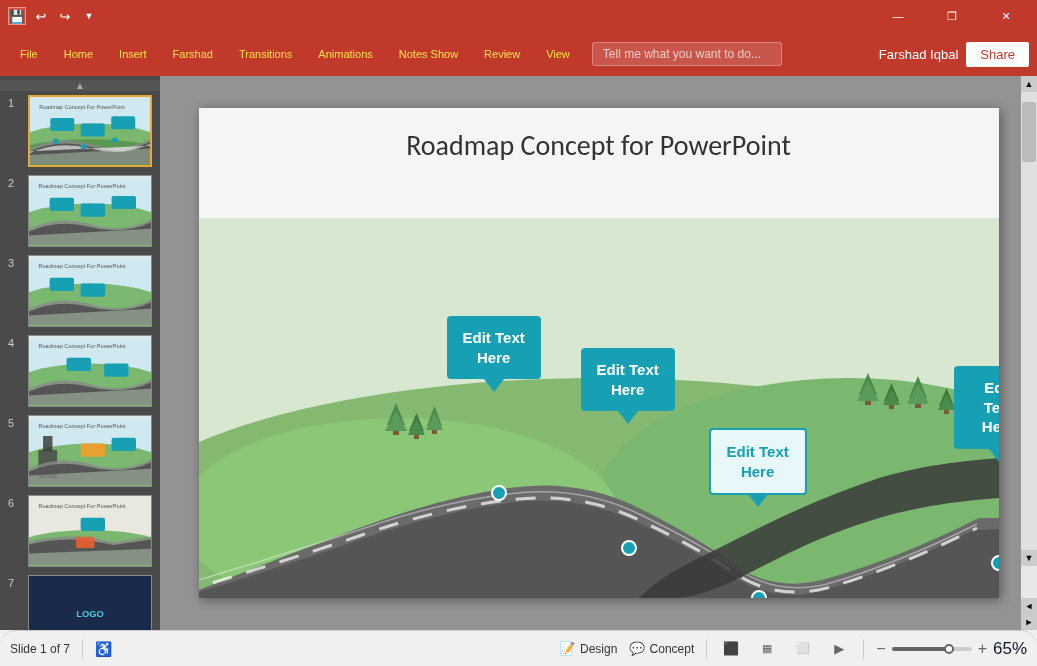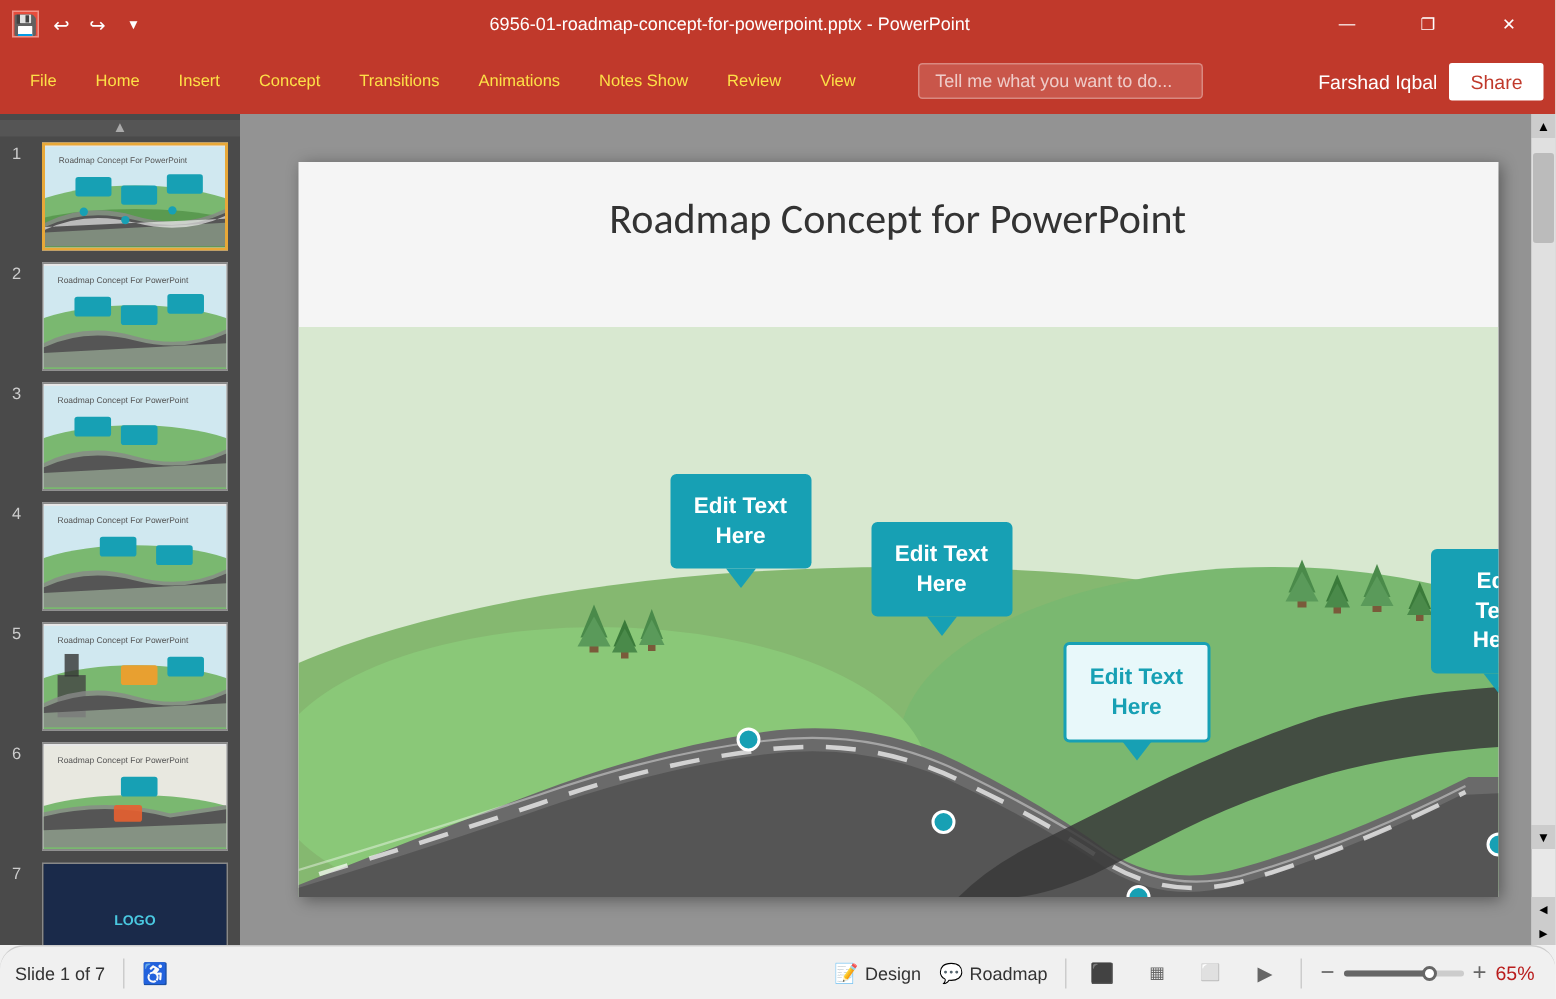--- a/index.html
+++ b/index.html
@@ -181,41 +181,38 @@
       <span style="font-size:13px; color:white;">💾</span>
     </div>
     <div class="title-icon" style="background:none; border:none;">
       <span style="font-size:13px; color:white;">↩</span>
     </div>
     <div class="title-icon" style="background:none; border:none;">
       <span style="font-size:13px; color:white;">↪</span>
     </div>
     <div class="title-icon" style="background:none; border:none; font-size:9px;">▼</div>
   </div>
-  <div id="titlebar-center">
-    <span>6956-01-roadmap-concept-for-powerpoint.pptx - PowerPoint</span>
-  </div>
   <div id="titlebar-right">
     <div class="win-btn">—</div>
     <div class="win-btn">❐</div>
     <div class="win-btn close">✕</div>
   </div>
 </div>
 
 <div id="menubar">
   <div class="menu-item">File</div>
   <div class="menu-item">Home</div>
   <div class="menu-item">Insert</div>
-  <div class="menu-item">Concept</div>
+  <div class="menu-item">Farshad</div>
   <div class="menu-item">Transitions</div>
   <div class="menu-item">Animations</div>
   <div class="menu-item">Notes Show</div>
   <div class="menu-item">Review</div>
   <div class="menu-item">View</div>
-  <input class="menu-item" id="search-box" type="text" placeholder="Tell me what you want to do..." style="outline: none; background: rgba(255, 255, 255, 0.15); border: 1px solid rgba(255, 255, 255, 0.3); border-radius: 3px; padding: 4px 10px; color: white; font-size: 12px; width: 190px; margin-left: 28px;">
+  <input class="menu-item" id="search-box" type="text" placeholder="Tell me what you want to do..." style="outline: none; background: rgba(255, 255, 255, 0.15); border: 1px solid rgba(255, 255, 255, 0.3); border-radius: 3px; padding: 4px 10px; color: white; font-size: 12px; width: 190px; margin-left: 8px;">
   <div id="user-area">
     <span>Farshad Iqbal</span>
     <button class="share-btn">Share</button>
   </div>
 </div>
 
 <div id="main">
 
   <div id="sidebar">
     <div class="sidebar-arrow">▲</div>
@@ -454,35 +451,35 @@
 
   <span style="font-size:14px; color:#666; cursor:pointer;">♿</span>
 
   <div style="margin-left: auto; display:flex; align-items:center; gap:12px;">
     <button style="background:none; border:none; cursor:pointer; display:flex; align-items:center; gap:4px; font-size:12px; color:#333;">
       <span style="font-size:13px;">📝</span>
       <span>Design</span>
     </button>
     <button style="background:none; border:none; cursor:pointer; display:flex; align-items:center; gap:4px; font-size:12px; color:#333;">
       <span style="font-size:13px;">💬</span>
-      <span>Roadmap</span>
+      <span>Concept</span>
     </button>
 
     <div class="status-divider"></div>
 
     <button class="view-btn" style="font-size:13px;">⬛</button>
     <button class="view-btn" style="font-size:11px;">▦</button>
     <button class="view-btn" style="font-size:11px;">⬜</button>
     <button class="view-btn" style="font-size:13px;">▶</button>
 
     <div class="status-divider"></div>
 
     <div id="zoom-area" style="display:flex; align-items:center; gap:6px;">
       <button style="background:none; border:none; cursor:pointer; font-size:16px; color:#666;">−</button>
       <div class="zoom-slider-track" style="position:relative;">
         <div class="zoom-slider-fill"></div>
         <div class="zoom-slider-thumb"></div>
       </div>
       <button style="background:none; border:none; cursor:pointer; font-size:16px; color:#666;">+</button>
-      <span style="font-size:13px; color:#b91c1c; min-width:30px; cursor:pointer;">65%</span>
+      <span style="font-size:17px; color:#0f172a; min-width:30px; cursor:pointer;">65%</span>
     </div>
   </div>
 </div>
 
 </body></html>

